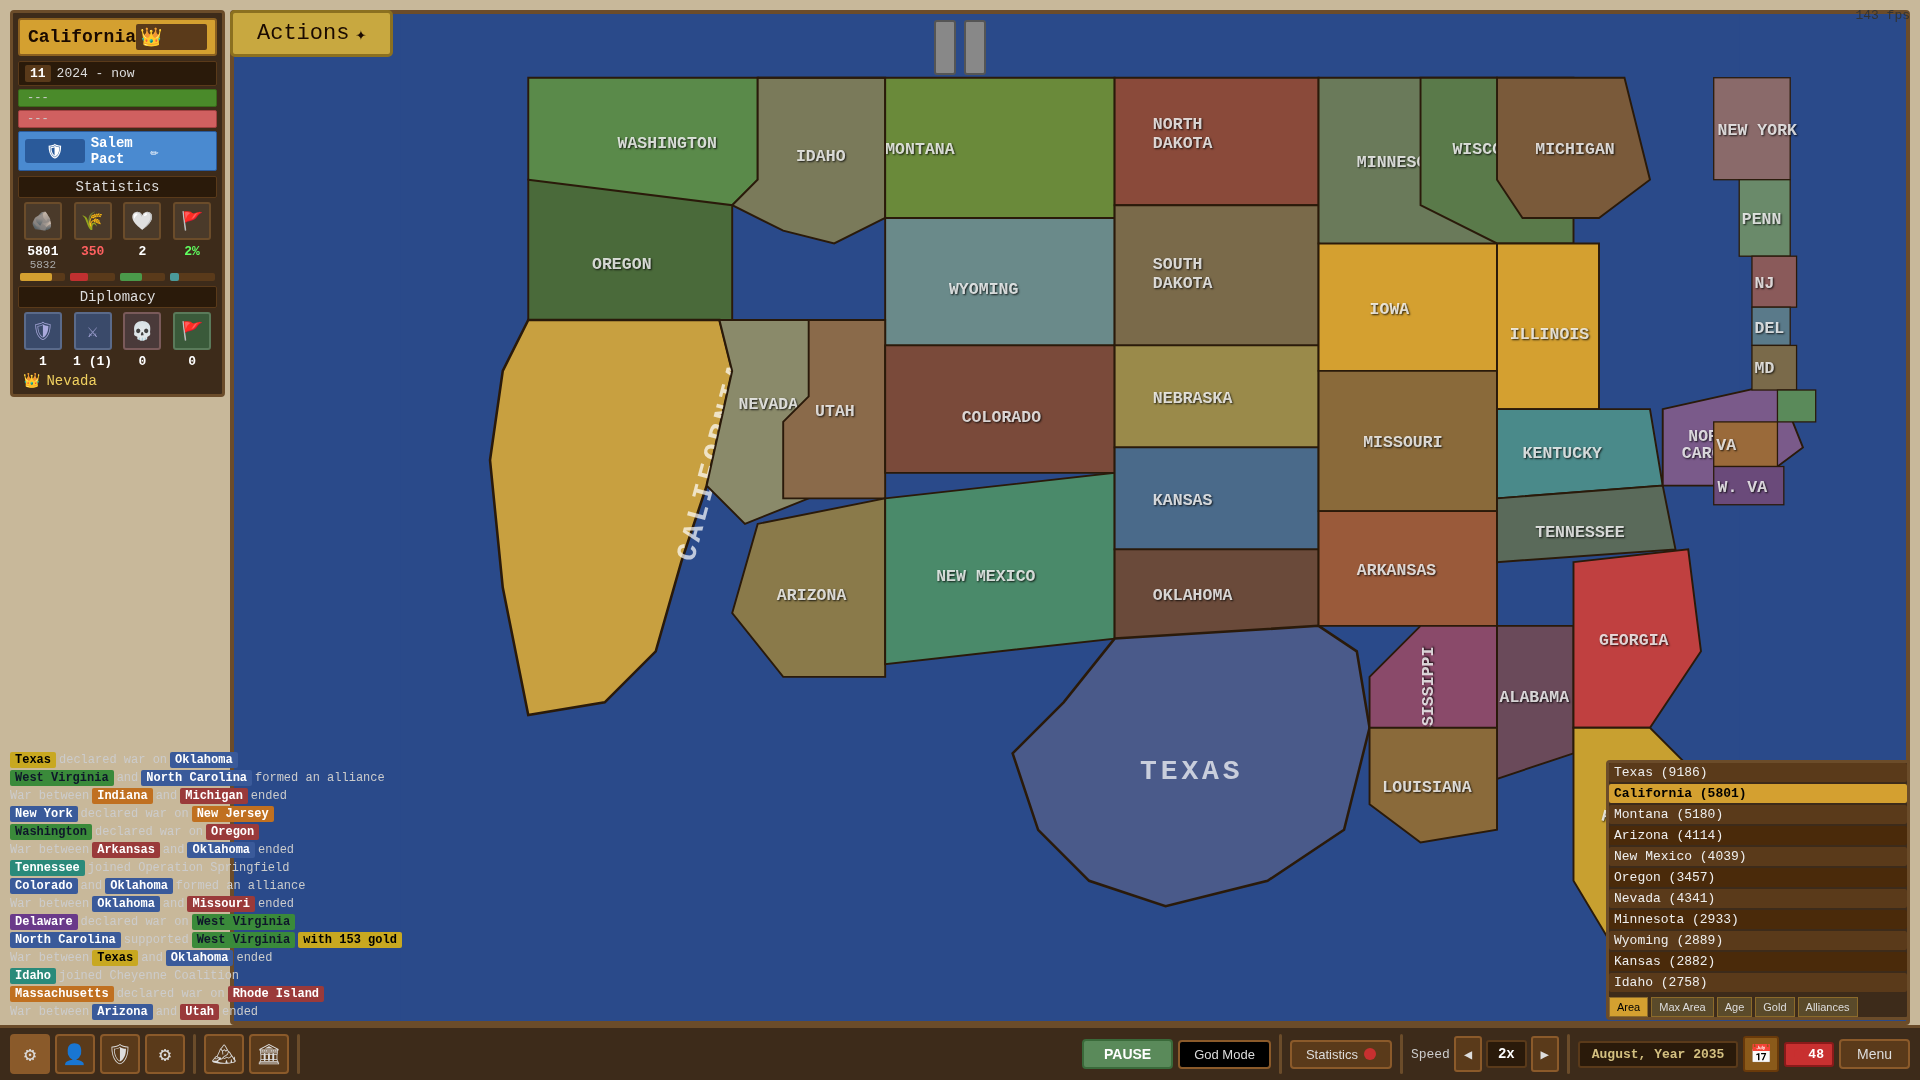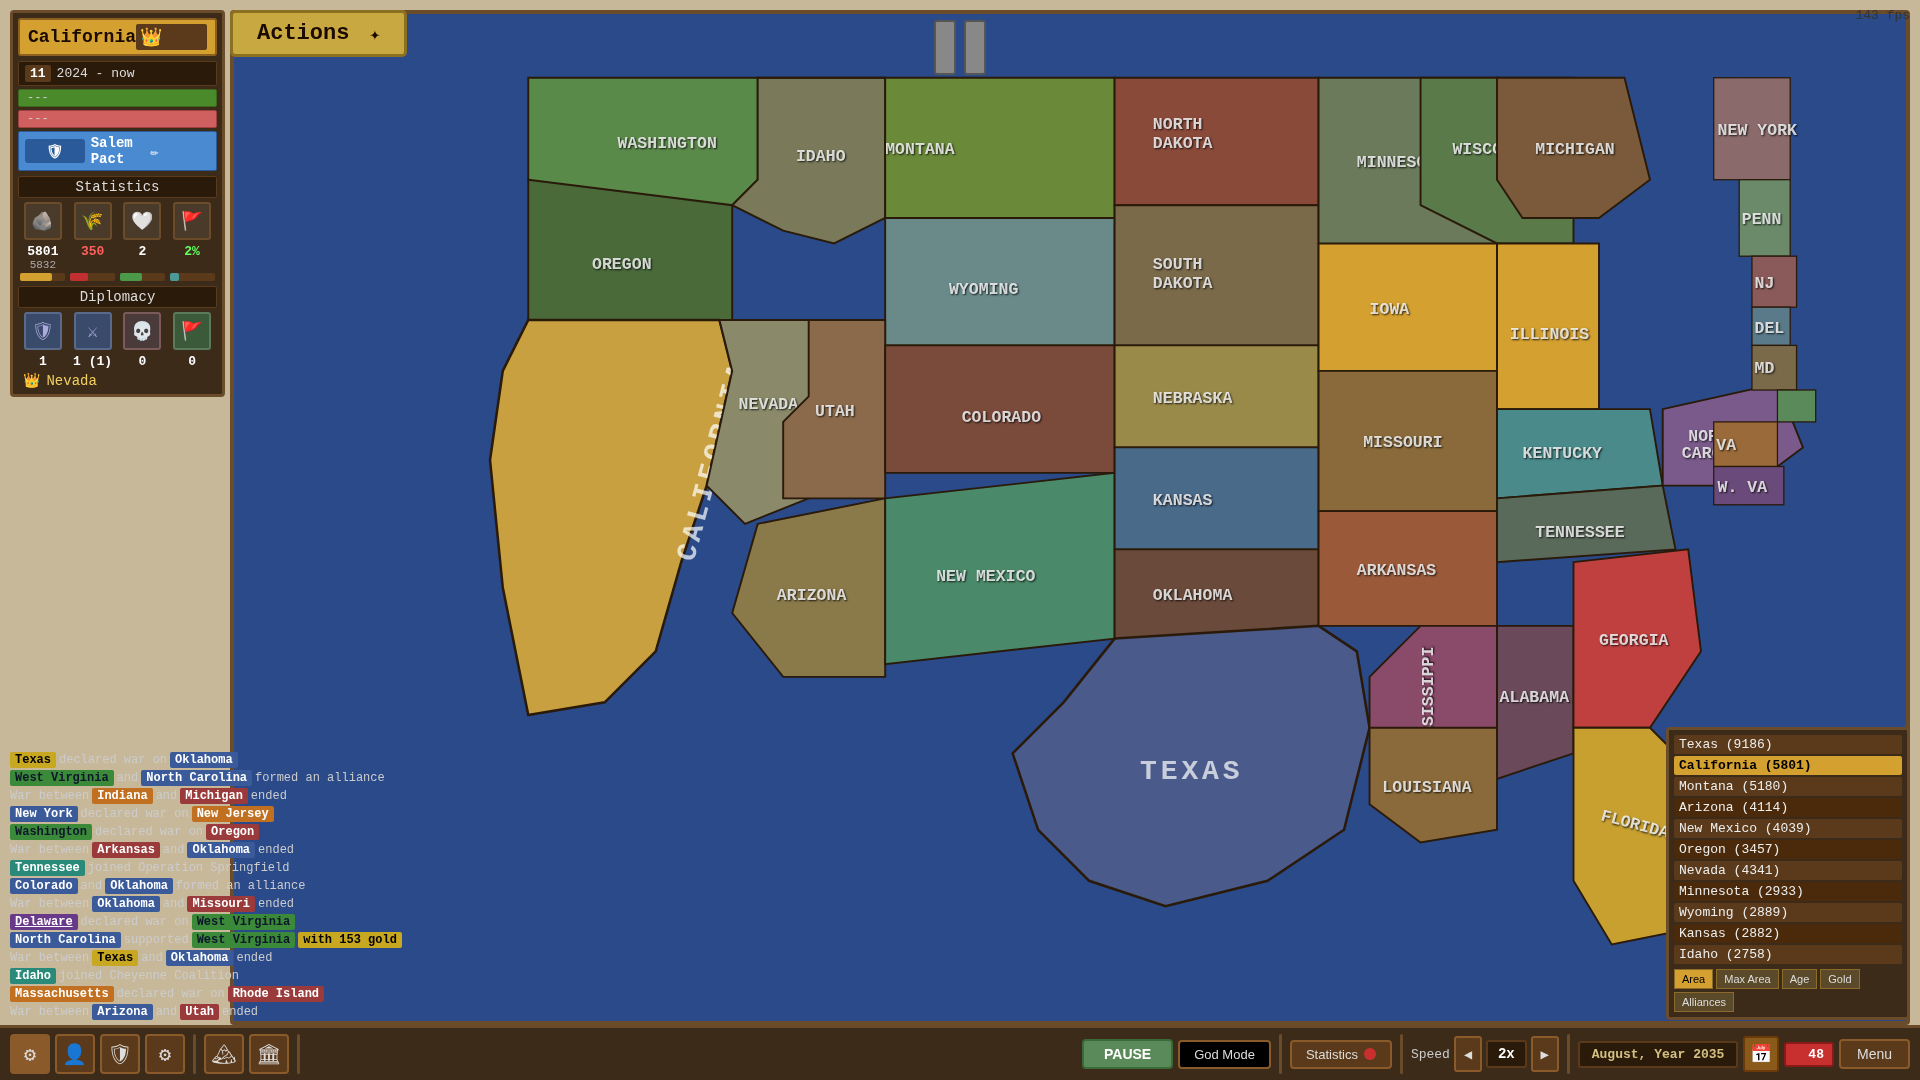--- a/index.html
+++ b/index.html
@@ -227,27 +227,27 @@
     
     #actions-btn {
       position: absolute;
       top: 10px;
       left: 230px;
       background: #c8a840;
       border: 3px solid #8b7020;
       border-radius: 5px;
       padding: 8px 24px;
       font-size: 22px;
-      font-weight: bold;
+      font-weight: normal;
       color: #1a0a00;
       z-index: 50;
       cursor: pointer;
       display: flex;
       align-items: center;
-      gap: 20px;
+      gap: 6px;
     }
     #actions-btn .star-icon { font-size: 18px; }
 
     
     #pause-btn-top {
       position: absolute;
       top: 20px;
       left: 50%;
       transform: translateX(-50%);
       display: flex;
@@ -320,34 +320,33 @@
       border-radius: 2px;
       font-weight: bold;
       font-size: 12px;
     }
     .evt-green { background: #3a8a3a; color: #0f172a; }
     .evt-blue { background: #3a5a9a; color: #fff; }
     .evt-red { background: #9a3a3a; color: #fff; }
     .evt-orange { background: #c07020; color: #fff; }
     .evt-yellow { background: #c8a820; color: #000; }
     .evt-teal { background: #2a8a7a; color: #fff; }
-    .evt-purple { background: #6a3a8a; color: #fff; text-decoration: underline; }
+    .evt-purple { background: #6a3a8a; color: #fff; }
     .evt-text { color: #ccc; }
 
     
     #rankings-panel {
       position: absolute;
       bottom: 60px;
       right: 10px;
-      width: 244px;
+      width: 304px;
       background: #3d2b1a;
       border: 3px solid #6b4c2a;
       border-radius: 4px;
       z-index: 50;
-      padding: 5px;
     }
     .rank-item {
       display: flex;
       align-items: center;
       padding: 2px 5px;
       margin-bottom: 2px;
       border-radius: 2px;
       font-size: 13px;
       color: #eee;
     }

